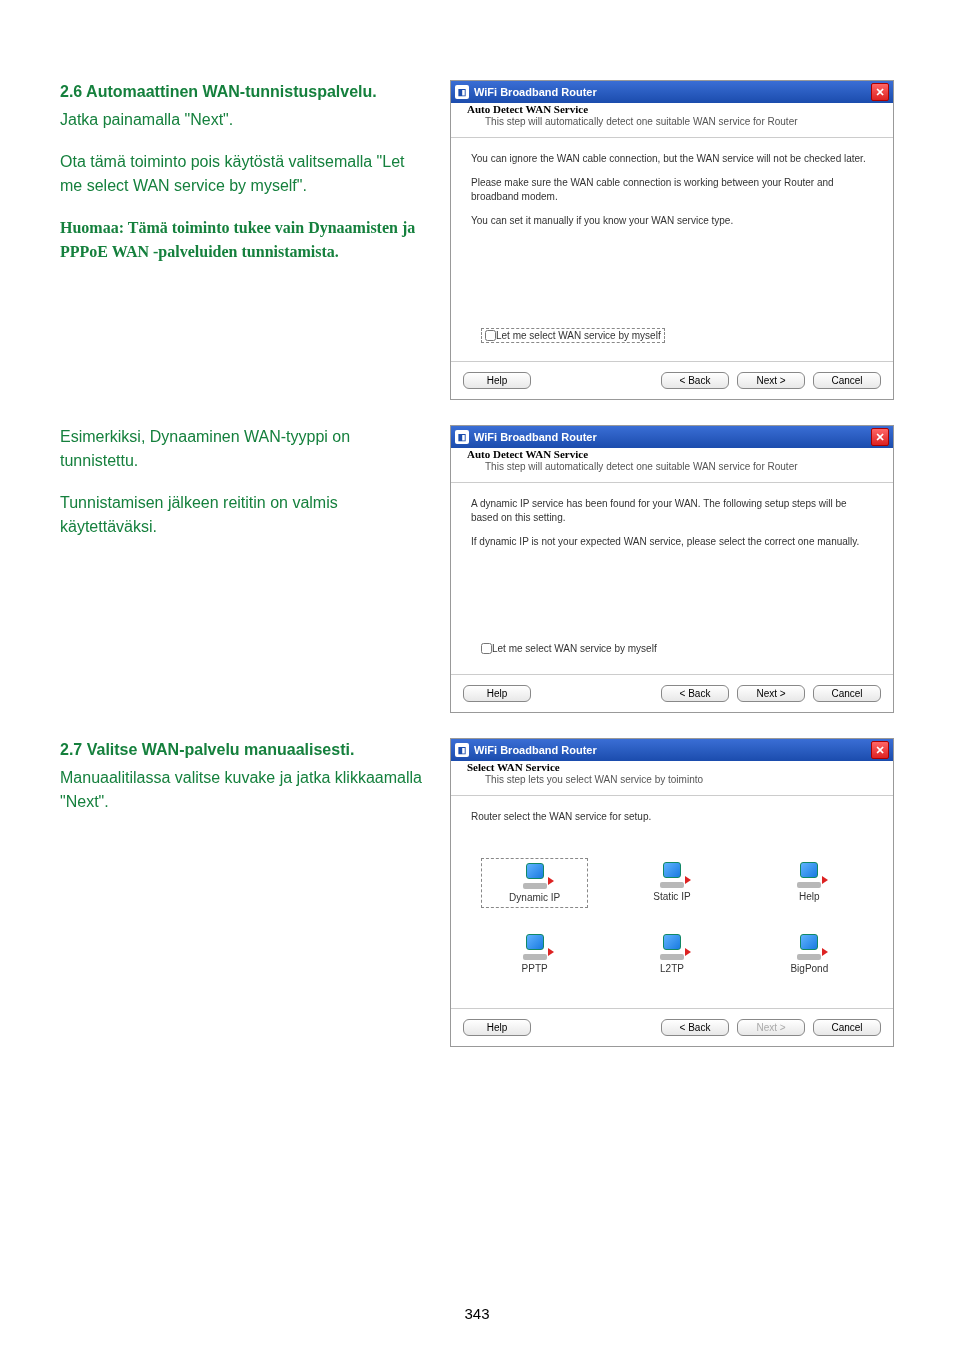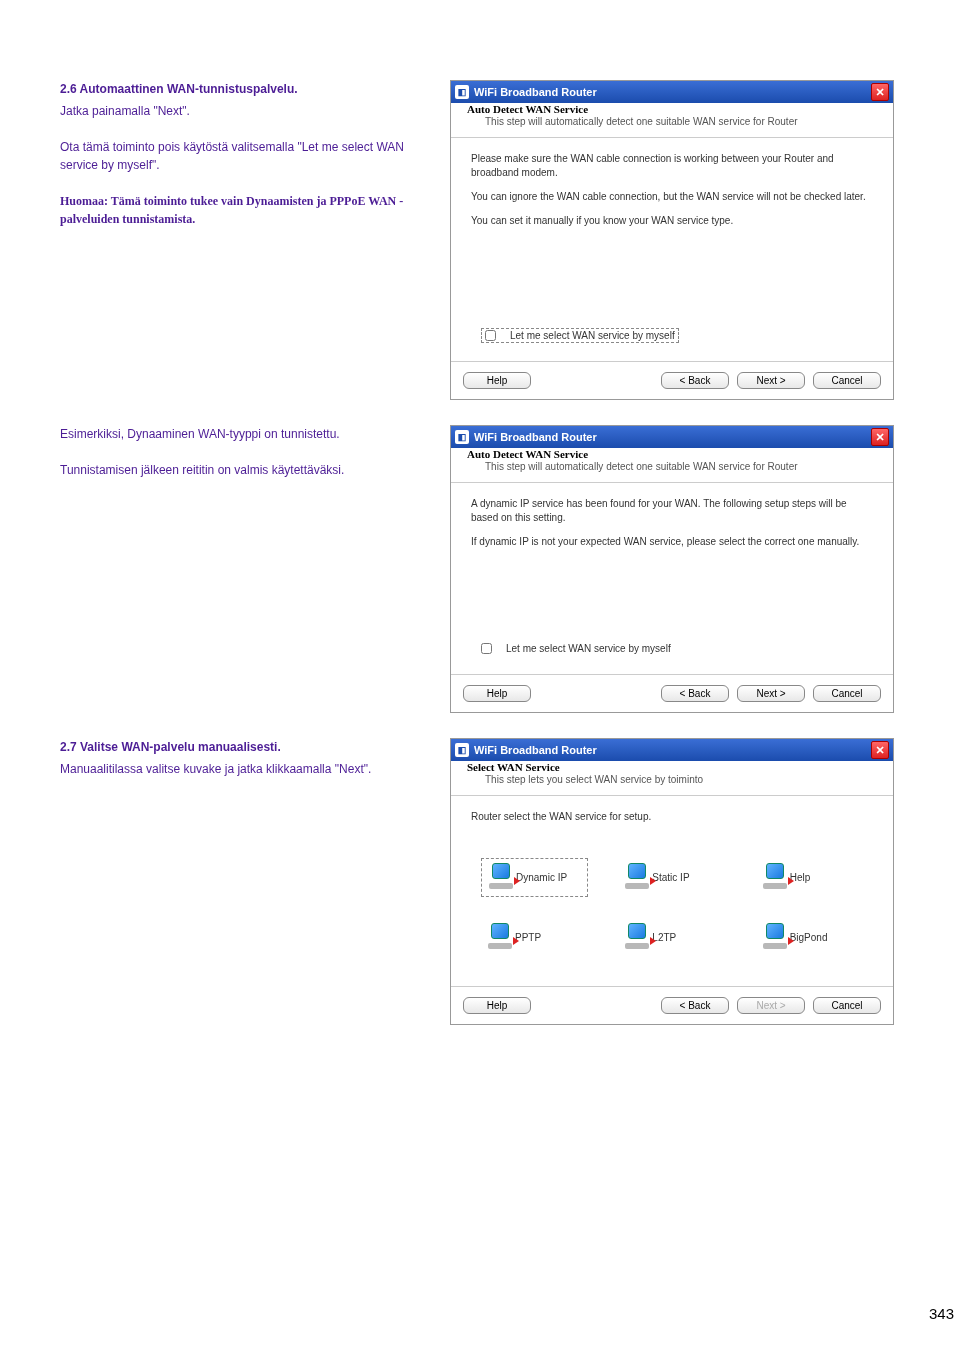--- a/index.html
+++ b/index.html
@@ -1,48 +1,48 @@
 <!DOCTYPE html>
 <html><head>
 <meta charset="utf-8">
 <style>
 * { margin: 0; padding: 0; box-sizing: border-box; }
 body { width: 954px; height: 1352px; background: #fff; font-family: Arial, sans-serif; position: relative; padding: 80px 60px; }
 .row { display: flex; gap: 20px; margin-bottom: 25px; }
-.left-col { width: 370px; font-size: 12px; line-height: 1.5; color: #4c1d95; }
+.left-col { width: 370px; font-size: 16px; line-height: 1.5; color: #15803d; }
 .left-col .heading { font-weight: bold; margin-bottom: 4px; }
 .left-col .para { margin-bottom: 18px; }
 .left-col .note { font-weight: bold; font-family: Liberation Serif, serif; }
 .right-col { flex: 1; }
 .dialog { border: 1px solid #999; background: #fff; font-family: Tahoma, sans-serif; }
 .titlebar { background: linear-gradient(to bottom, #3a6ed5, #1b4cad); color: #fff; height: 22px; display: flex; align-items: center; padding: 0 4px; font-size: 11px; font-weight: bold; }
 .titlebar .ticon { width: 14px; height: 14px; background: #fff; margin-right: 5px; border-radius: 2px; display: inline-flex; align-items: center; justify-content: center; font-size: 9px; color: #1b4cad; }
 .titlebar .ttext { flex: 1; }
 .titlebar .closebtn { width: 18px; height: 18px; background: linear-gradient(to bottom,#f66,#d22); border: 1px solid #a00; color: #fff; font-size: 11px; font-weight: bold; display: flex; align-items: center; justify-content: center; border-radius: 2px; cursor: pointer; }
 .dlg-head { padding: 0 16px 10px; border-bottom: 1px solid #ccc; }
 .dlg-head .h1 { font-size: 11px; font-weight: bold; font-family: Georgia, serif; }
 .dlg-head .h2 { font-size: 10px; color: #555; padding-left: 18px; margin-top: 1px; }
 .dlg-body { padding: 14px 20px; font-size: 10px; color: #333; min-height: 180px; line-height: 1.4; }
 .dlg-body p { margin-bottom: 10px; }
 .dlg-chk { padding: 10px 30px 18px; font-size: 10px; color: #333; }
-.dlg-chk label { display: inline-flex; align-items: center; gap: 14px; }
+.dlg-chk label { display: inline-flex; align-items: center; gap: 0; }
 .dlg-chk input { width: 11px; height: 11px; }
 .dlg-chk.dashed label { border: 1px dashed #888; padding: 1px 3px; }
 .dlg-foot { padding: 10px 12px; display: flex; align-items: center; gap: 8px; border-top: 1px solid #ccc; }
 .dlg-foot .spacer { flex: 1; }
 .dlg-foot button { font-size: 10px; padding: 2px 8px; width: 68px; border: 1px solid #888; background: linear-gradient(to bottom,#fff,#e8e8e8); border-radius: 6px; cursor: pointer; }
 .dlg-foot button.disabled { color: #aaa; }
 .wan-grid { display: grid; grid-template-columns: repeat(3, 1fr); gap: 22px 30px; padding: 10px 30px 30px; }
-.wan-item { display: flex; flex-direction: row; align-items: center; font-size: 10px; color: #333; cursor: pointer; padding: 4px; }
+.wan-item { display: flex; flex-direction: column; align-items: center; font-size: 10px; color: #333; cursor: pointer; padding: 4px; }
 .wan-item.selected { border: 1px dashed #888; }
 .wan-icon { width: 30px; height: 26px; position: relative; margin-bottom: 3px; }
 .wan-icon .base { position: absolute; bottom: 0; left: 3px; width: 24px; height: 6px; background: #b8b8b8; border-radius: 2px; }
 .wan-icon .screen { position: absolute; top: 0; left: 6px; width: 18px; height: 16px; background: linear-gradient(135deg,#5fb3ff,#1a7ae0); border: 1px solid #186; border-radius: 3px; }
 .wan-icon .arrow { position: absolute; right: -4px; bottom: 4px; width: 0; height: 0; border-left: 6px solid #d22; border-top: 4px solid transparent; border-bottom: 4px solid transparent; }
-.pagenum { position: absolute; bottom: 30px; left: 0; right: 0; text-align: right; font-size: 15px; }
+.pagenum { position: absolute; bottom: 30px; left: 0; right: 0; text-align: center; font-size: 15px; }
 </style>
 </head>
 <body>
 
 <div class="row">
   <div class="left-col">
     <div class="heading">2.6 Automaattinen WAN-tunnistuspalvelu.</div>
     <div class="para">Jatka painamalla "Next".</div>
     <div class="para">Ota tämä toiminto pois käytöstä valitsemalla "Let me select WAN service by myself".</div>
     <div class="note">Huomaa: Tämä toiminto tukee vain Dynaamisten ja PPPoE WAN -palveluiden tunnistamista.</div>
@@ -52,22 +52,22 @@
       <div class="titlebar">
         <span class="ticon">◧</span>
         <span class="ttext">WiFi Broadband Router</span>
         <span class="closebtn">✕</span>
       </div>
       <div class="dlg-head">
         <div class="h1">Auto Detect WAN Service</div>
         <div class="h2">This step will automatically detect one suitable WAN service for Router</div>
       </div>
       <div class="dlg-body">
+        <p>You can ignore the WAN cable connection, but the WAN service will not be checked later.</p>
         <p>Please make sure the WAN cable connection is working between your Router and broadband modem.</p>
-        <p>You can ignore the WAN cable connection, but the WAN service will not be checked later.</p>
         <p>You can set it manually if you know your WAN service type.</p>
       </div>
       <div class="dlg-chk dashed">
         <label>
           <input type="checkbox" style="">
           <span>Let me select WAN service by myself</span>
         </label>
       </div>
       <div class="dlg-foot">
         <button>Help</button>

